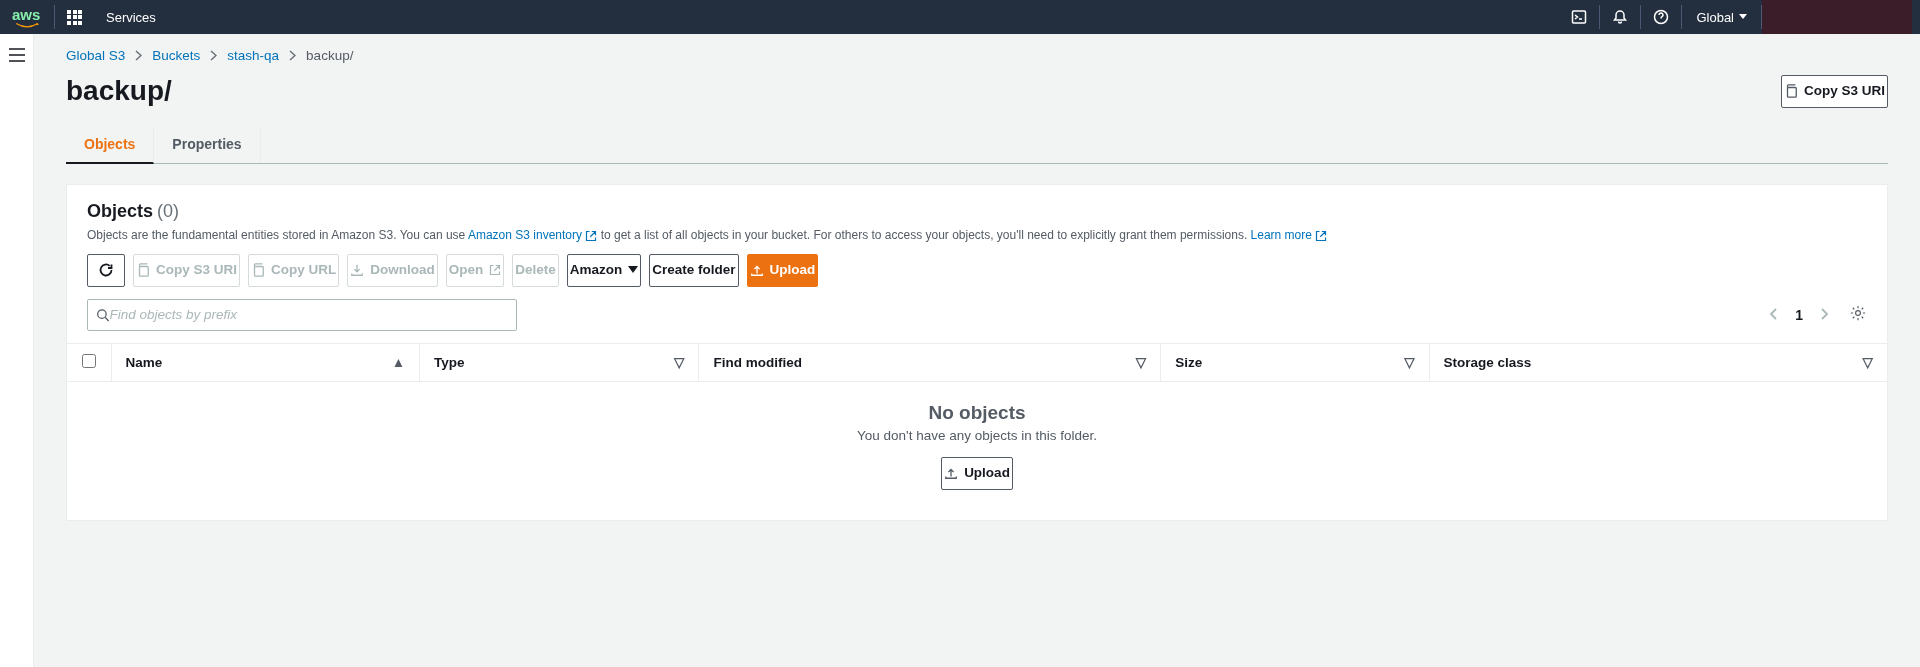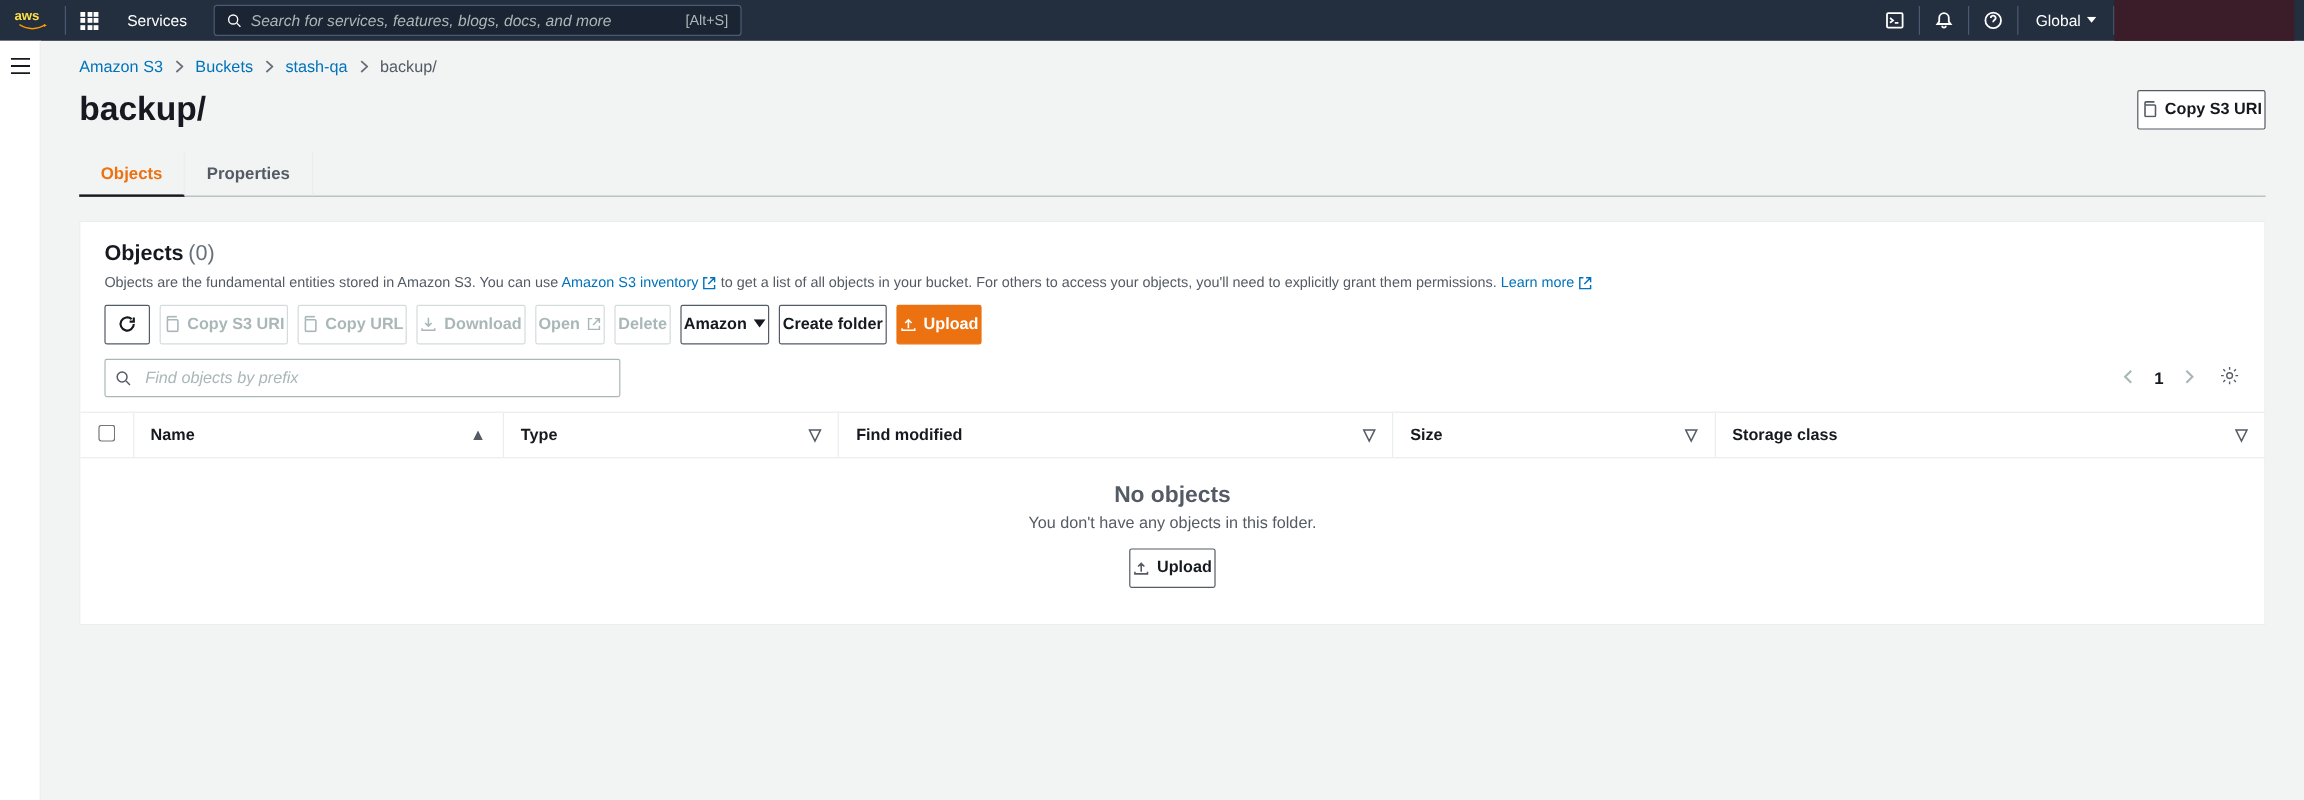--- a/index.html
+++ b/index.html
@@ -3,21 +3,21 @@
   <meta charset="utf-8">
   <style>
     * { margin: 0; padding: 0; box-sizing: border-box; }
     body { font-family: "Amazon Ember", "Helvetica Neue", Arial, sans-serif; font-size: 14px; color: #16191f; background: #f2f3f3; }
 
     
     .topnav { background: #232f3e; height: 34px; display: flex; align-items: center; color: #fff; padding: 0 8px 0 0; }
     .topnav-left { display: flex; align-items: center; height: 100%; }
     .nav-divider { width: 1px; height: 24px; background: #4b5a74; margin: 0; }
     .aws-logo-wrap { display: flex; align-items: center; padding: 0 12px; height: 100%; cursor: pointer; }
-    .aws-logo-text { font-weight: 700; font-size: 11px; color: #fde047; }
+    .aws-logo-text { font-weight: 700; font-size: 15px; color: #86efac; }
     .aws-logo-smile { display: block; height: 6px; }
     .services-btn { display: flex; align-items: center; gap: 24px; padding: 0 12px; height: 100%; cursor: pointer; font-size: 13px; }
     .services-grid { display: grid; grid-template-columns: repeat(3, 4px); grid-auto-rows: 4px; gap: 1.5px; }
     .services-grid span { background: #fff; width: 4px; height: 4px; }
     .search-box { display: flex; align-items: center; background: #1a2432; border: 1px solid #4b5a74; border-radius: 3px; height: 26px; margin-left: 10px; width: 440px; padding: 0 10px; }
     .search-box input { background: transparent; border: none; outline: none; color: #fff; font-style: italic; width: 100%; font-size: 13px; }
     .search-box input::placeholder { color: #aab7b8; font-style: italic; }
     .search-shortcut { color: #aab7b8; font-size: 12px; white-space: nowrap; }
     .topnav-right { margin-left: auto; display: flex; align-items: center; height: 100%; }
     .topnav-icon { width: 40px; display: flex; align-items: center; justify-content: center; height: 100%; cursor: pointer; }
@@ -104,28 +104,20 @@
           <span></span>
           <span></span>
           <span></span>
           <span></span>
           <span></span>
           <span></span>
           <span></span>
         </span>
       <span>Services</span>
     </div>
-    <div class="search-box">
-      <svg class="icon" width="14" height="14" viewBox="0 0 16 16">
-          <circle cx="7" cy="7" r="5"></circle>
-          <line x1="11" y1="11" x2="15" y2="15"></line>
-        </svg>
-      <input type="text" style="margin-left: 8px;" placeholder="Search for services, features, blogs, docs, and more">
-      <span class="search-shortcut">[Alt+S]</span>
-    </div>
   </div>
   <div class="topnav-right">
     <div class="topnav-icon">
       <svg class="icon" width="16" height="16" viewBox="0 0 16 16">
           <rect x="1.5" y="2" width="13" height="12" rx="1"></rect>
           <path d="M4 6 l2.5 2 l-2.5 2 M8 10 h3"></path>
         </svg>
     </div>
     <div class="nav-divider"></div>
     <div class="topnav-icon">
@@ -159,21 +151,21 @@
           <line x1="0" y1="1" x2="16" y2="1" stroke="#16191f" stroke-width="1.5"></line>
           <line x1="0" y1="7" x2="16" y2="7" stroke="#16191f" stroke-width="1.5"></line>
           <line x1="0" y1="13" x2="16" y2="13" stroke="#16191f" stroke-width="1.5"></line>
         </svg>
     </span>
   </div>
 
   <div class="main">
 
     <div class="breadcrumbs">
-      <a>Amazon S3</a>
+      <a>Global S3</a>
       <svg class="crumb-sep" width="7" height="11" viewBox="0 0 7 11">
           <path d="M1 1 L6 5.5 L1 10" stroke="#687078" stroke-width="1.5" fill="none"></path>
         </svg>
       <a>Buckets</a>
       <svg class="crumb-sep" width="7" height="11" viewBox="0 0 7 11">
           <path d="M1 1 L6 5.5 L1 10" stroke="#687078" stroke-width="1.5" fill="none"></path>
         </svg>
       <a>stash-qa</a>
       <svg class="crumb-sep" width="7" height="11" viewBox="0 0 7 11">
           <path d="M1 1 L6 5.5 L1 10" stroke="#687078" stroke-width="1.5" fill="none"></path>
@@ -261,21 +253,21 @@
           <span>Upload</span>
         </button>
       </div>
 
       <div class="filter-row">
         <div class="prefix-input-wrap">
           <svg class="icon" width="14" height="14" viewBox="0 0 16 16" style="stroke:#545b64;">
               <circle cx="7" cy="7" r="5"></circle>
               <line x1="11" y1="11" x2="15" y2="15"></line>
             </svg>
-          <input type="text" style="margin-left: 12px;" placeholder="Find objects by prefix">
+          <input type="text" style="margin-left: 0;" placeholder="Find objects by prefix">
         </div>
         <div style="display:flex; align-items:center;">
           <div class="pager">
             <span class="pager-btn"><svg width="8" height="12" viewBox="0 0 8 12">
                   <path d="M7 1 L2 6 L7 11" stroke="#aab7b8" stroke-width="1.8" fill="none"></path>
                 </svg></span>
             <span class="pager-page">1</span>
             <span class="pager-btn"><svg width="8" height="12" viewBox="0 0 8 12">
                   <path d="M1 1 L6 6 L1 11" stroke="#aab7b8" stroke-width="1.8" fill="none"></path>
                 </svg></span>

